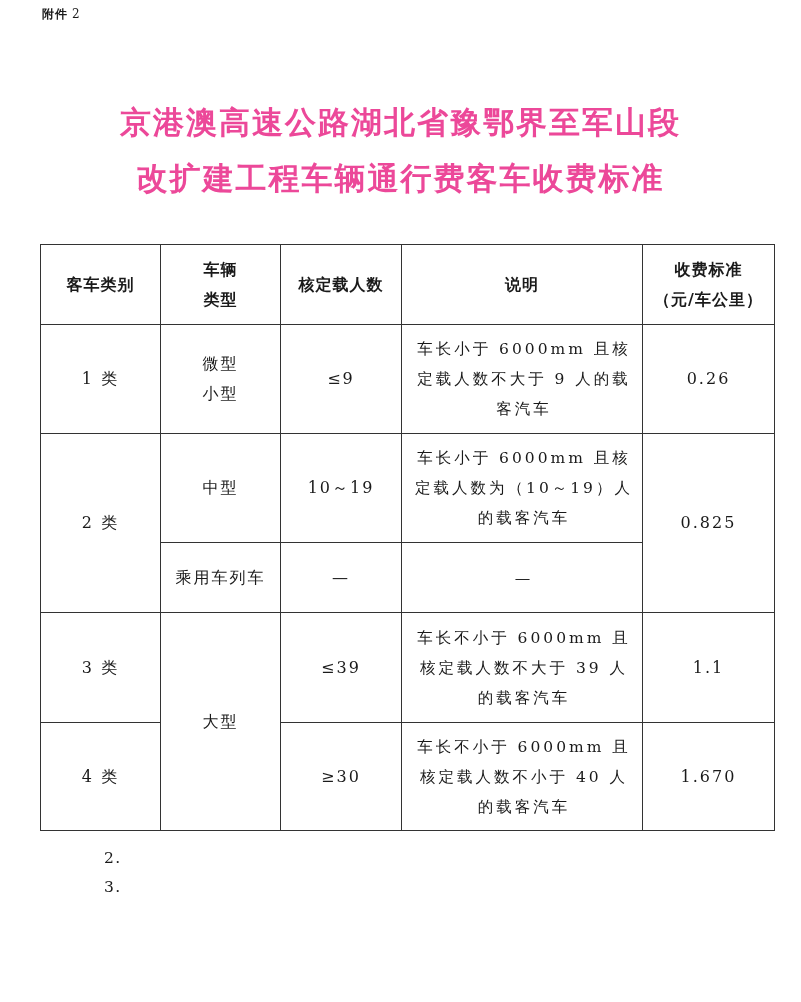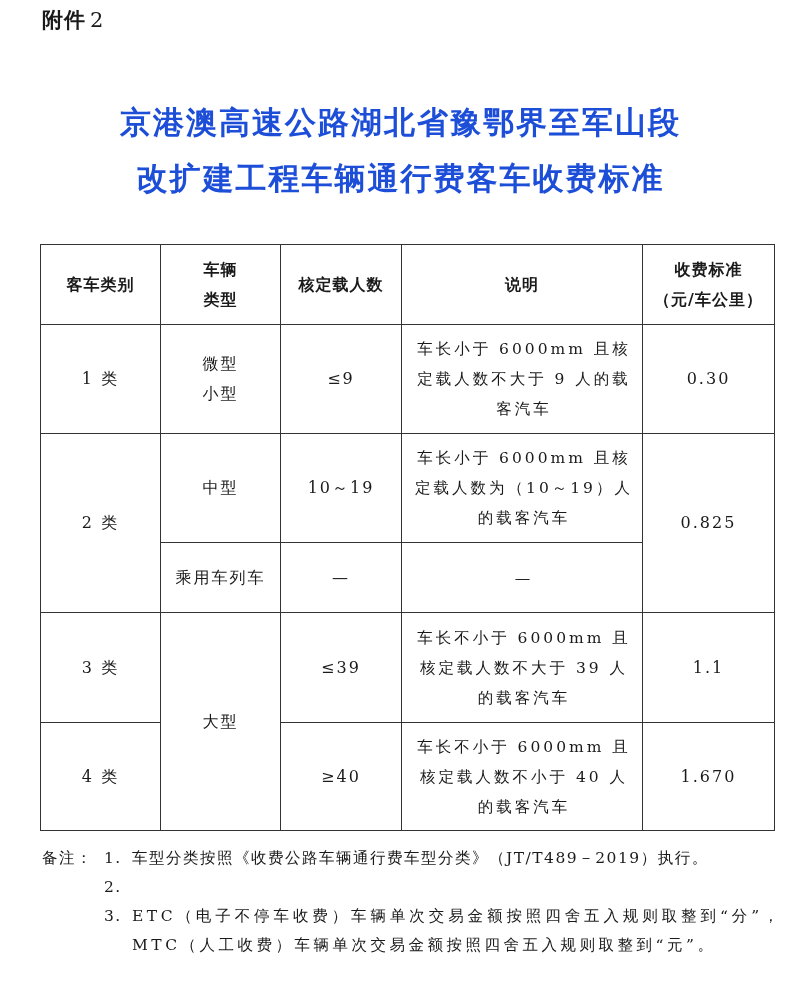--- a/index.html
+++ b/index.html
@@ -12,40 +12,40 @@
     height: 1002px;
     position: relative;
     overflow: hidden;
     color: #1a1a1a;
     font-family: "DejaVu Serif", "Liberation Serif", serif;
   }
   .attach-label {
     position: absolute;
     left: 42px;
     top: 6px;
-    font-size: 21px;
+    font-size: 12px;
     font-family: "DejaVu Sans", "Liberation Sans", sans-serif;
     font-weight: bold;
     letter-spacing: 1px;
   }
   .attach-label .num {
     font-weight: normal;
     font-family: "DejaVu Serif", serif;
     margin-left: 4px;
   }
   .title {
     position: absolute;
     left: 0;
     width: 801px;
     text-align: center;
     font-family: "DejaVu Serif", "Liberation Serif", serif;
     font-weight: bold;
     font-size: 31px;
     letter-spacing: 2px;
-    color: #1d4ed8;
+    color: #ec4899;
   }
   .title.l1 { top: 102px; }
   .title.l2 { top: 158px; font-family: Liberation Mono, monospace; }
 
   table.fees {
     position: absolute;
     left: 40px;
     top: 244px;
     border-collapse: collapse;
     table-layout: fixed;
@@ -153,21 +153,21 @@
   </tr>
 
   <tr class="r1">
     <td>1 类</td>
     <td class="stack">
       <span>微型</span>
       <span>小型</span>
     </td>
     <td>≤9</td>
     <td class="desc">车长小于 6000mm 且核定载人数不大于 9 人的载客汽车</td>
-    <td>0.30</td>
+    <td>0.26</td>
   </tr>
 
   <tr class="r2a">
     <td rowspan="2">2 类</td>
     <td>中型</td>
     <td>10～19</td>
     <td class="desc">车长小于 6000mm 且核定载人数为（10～19）人的载客汽车</td>
     <td rowspan="2">0.825</td>
   </tr>
 
@@ -180,35 +180,29 @@
   <tr class="r3">
     <td>3 类</td>
     <td rowspan="2">大型</td>
     <td>≤39</td>
     <td class="desc">车长不小于 6000mm 且核定载人数不大于 39 人的载客汽车</td>
     <td>1.1</td>
   </tr>
 
   <tr class="r4">
     <td>4 类</td>
-    <td>≥40</td>
+    <td>≥30</td>
     <td class="desc">车长不小于 6000mm 且核定载人数不小于 40 人的载客汽车</td>
     <td>1.670</td>
   </tr>
 </tbody>
   </table>
 
 <div class="notes">
-  <div class="note-row">
-    <span class="note-prefix">备注：</span>
-    <span class="note-num">1.</span>
-    <span class="note-text">车型分类按照《收费公路车辆通行费车型分类》（JT/T489－2019）执行。</span>
-  </div>
   <div class="note-row">
     <span class="note-prefix"></span>
     <span class="note-num">2.</span>
   </div>
   <div class="note-row">
     <span class="note-prefix"></span>
     <span class="note-num">3.</span>
-    <span class="note-text just">ETC（电子不停车收费）车辆单次交易金额按照四舍五入规则取整到“分”，MTC（人工收费）车辆单次交易金额按照四舍五入规则取整到“元”。</span>
   </div>
 </div>
 
 </body></html>

